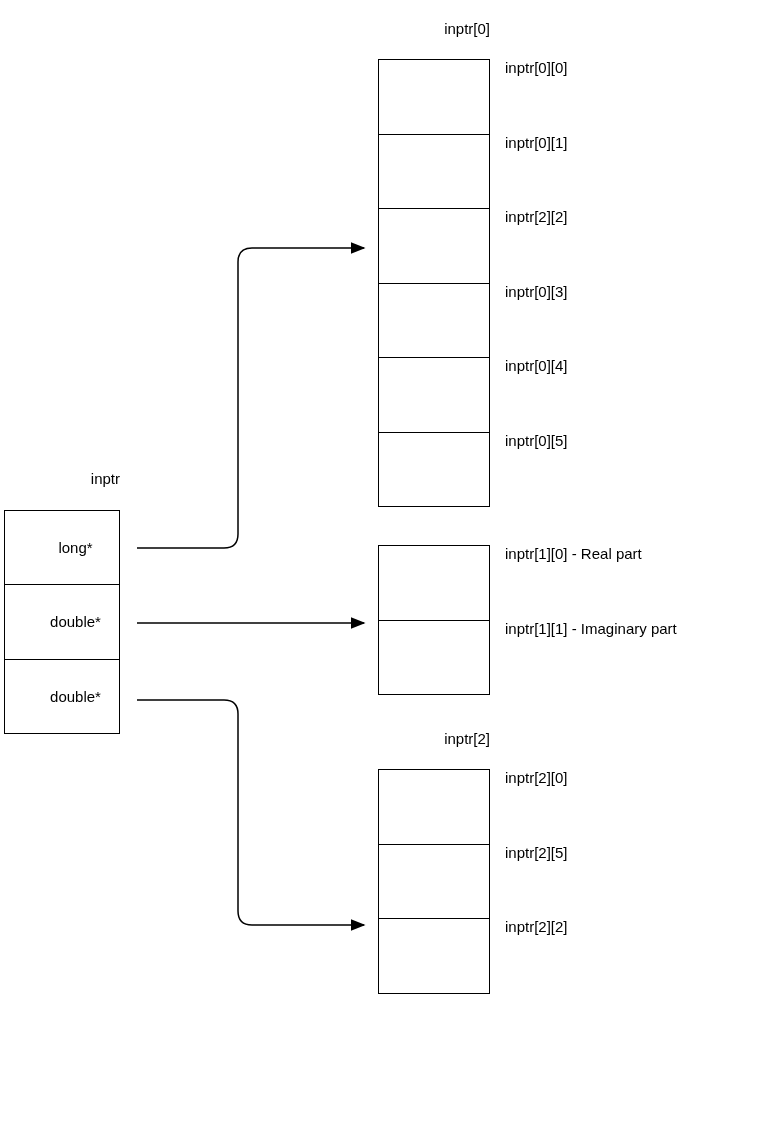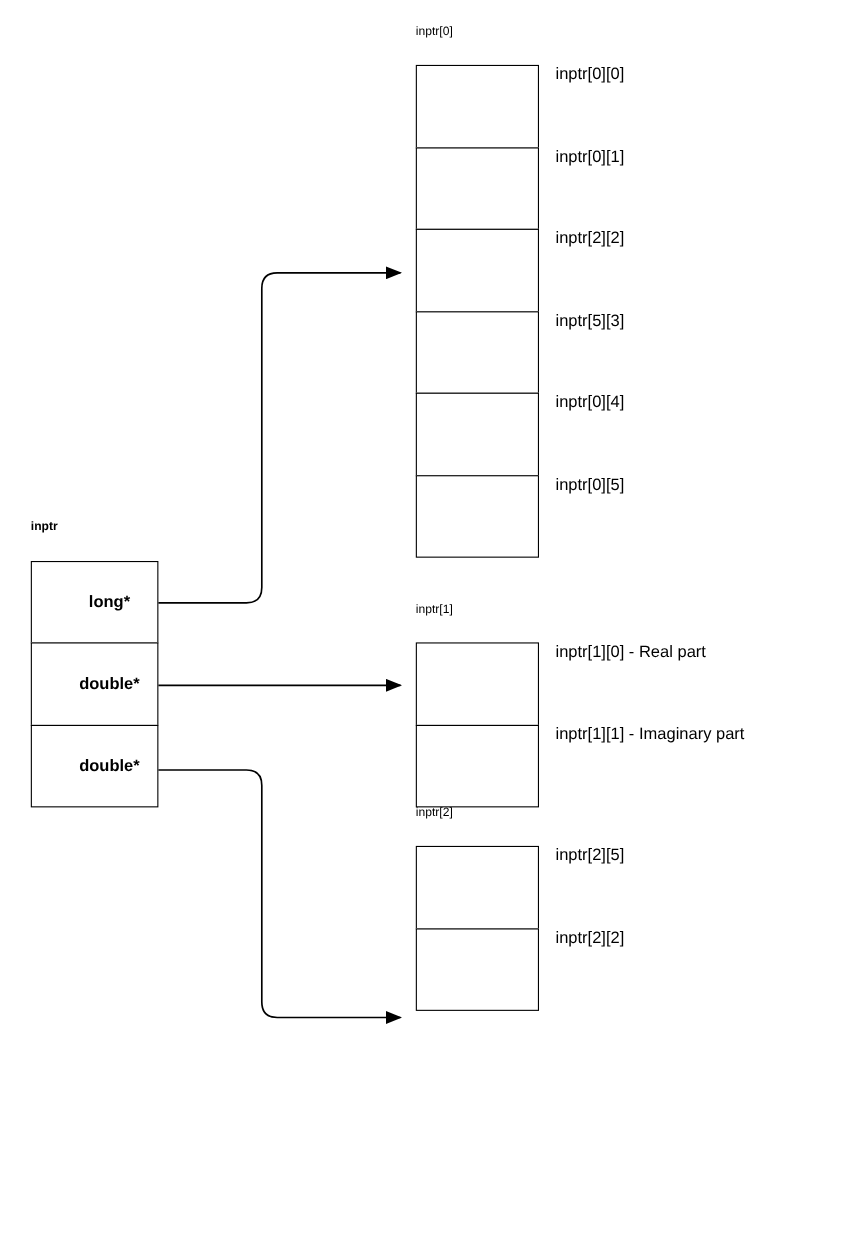--- a/index.html
+++ b/index.html
@@ -20,23 +20,23 @@
     position: absolute;
     left: 0;
     top: 0;
     pointer-events: none;
   }
   .block {
     position: absolute;
   }
   .block-title {
     height: 40px;
-    font-size: 11px;
+    font-size: 15px;
     line-height: 18px;
-    text-align: left;
+    text-align: right;
     white-space: nowrap;
   }
   .pointer-block .block-title { width: 116px; }
   .array-block .block-title { width: 112px; }
   .cells { width: 116px; }
   .pcell {
     box-sizing: border-box;
     width: 116px;
     height: 75.3px;
     border: 1px solid #000;
@@ -78,21 +78,21 @@
     <defs>
       <marker id="arrowhead" markerWidth="10" markerHeight="8" refX="9" refY="4" orient="auto">
         <path d="M0,0 L10,4 L0,8 z" fill="#000"></path>
       </marker>
     </defs>
     <path d="M137 548 H224 Q238 548 238 534 V262 Q238 248 252 248 H364" fill="none" stroke="#000" stroke-width="1.5" marker-end="url(#arrowhead)"></path>
     <path d="M137 623 H364" fill="none" stroke="#000" stroke-width="1.5" marker-end="url(#arrowhead)"></path>
     <path d="M137 700 H224 Q238 700 238 714 V911 Q238 925 252 925 H364" fill="none" stroke="#000" stroke-width="1.5" marker-end="url(#arrowhead)"></path>
   </svg>
 
-  <div class="block pointer-block" style="left:28px; top:470px;font-weight:bold;">
+  <div class="block pointer-block" style="left:4px; top:470px;">
     <div class="block-title">inptr</div>
     <div class="cells">
       <div class="pcell">
         <span>long*</span>
       </div>
       <div class="pcell">
         <span>double*</span>
       </div>
       <div class="pcell">
         <span>double*</span>
@@ -109,48 +109,51 @@
     <div class="row">
       <div class="acell"></div>
       <div class="row-label">inptr[0][1]</div>
     </div>
     <div class="row">
       <div class="acell"></div>
       <div class="row-label">inptr[2][2]</div>
     </div>
     <div class="row">
       <div class="acell"></div>
-      <div class="row-label">inptr[5][3]</div>
+      <div class="row-label">inptr[0][3]</div>
     </div>
     <div class="row">
       <div class="acell"></div>
       <div class="row-label">inptr[0][4]</div>
     </div>
     <div class="row">
       <div class="acell"></div>
       <div class="row-label">inptr[0][5]</div>
     </div>
   </div>
 
   <div class="block array-block" style="left:378px; top:545px;">
-    <div class="block-title">inptr[1]</div>
     <div class="row">
       <div class="acell"></div>
       <div class="row-label">inptr[1][0] - Real part</div>
     </div>
     <div class="row">
       <div class="acell"></div>
       <div class="row-label">inptr[1][1] - Imaginary part</div>
     </div>
   </div>
 
   <div class="block array-block" style="left:378px; top:730px;">
     <div class="block-title">inptr[2]</div>
     <div class="row">
       <div class="acell"></div>
+      <div class="row-label">inptr[2][0]</div>
+    </div>
+    <div class="row">
+      <div class="acell"></div>
       <div class="row-label">inptr[2][5]</div>
     </div>
     <div class="row">
       <div class="acell"></div>
       <div class="row-label">inptr[2][2]</div>
     </div>
   </div>
 
 </div>
 

